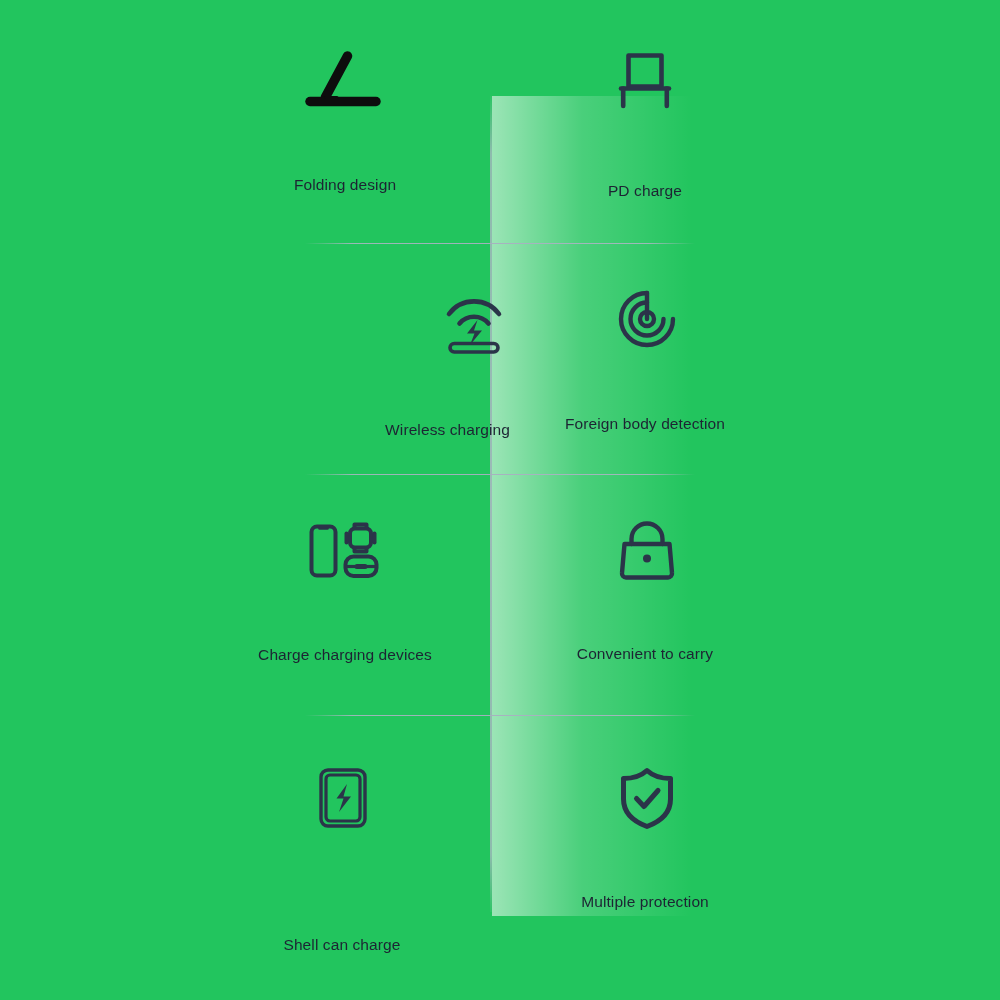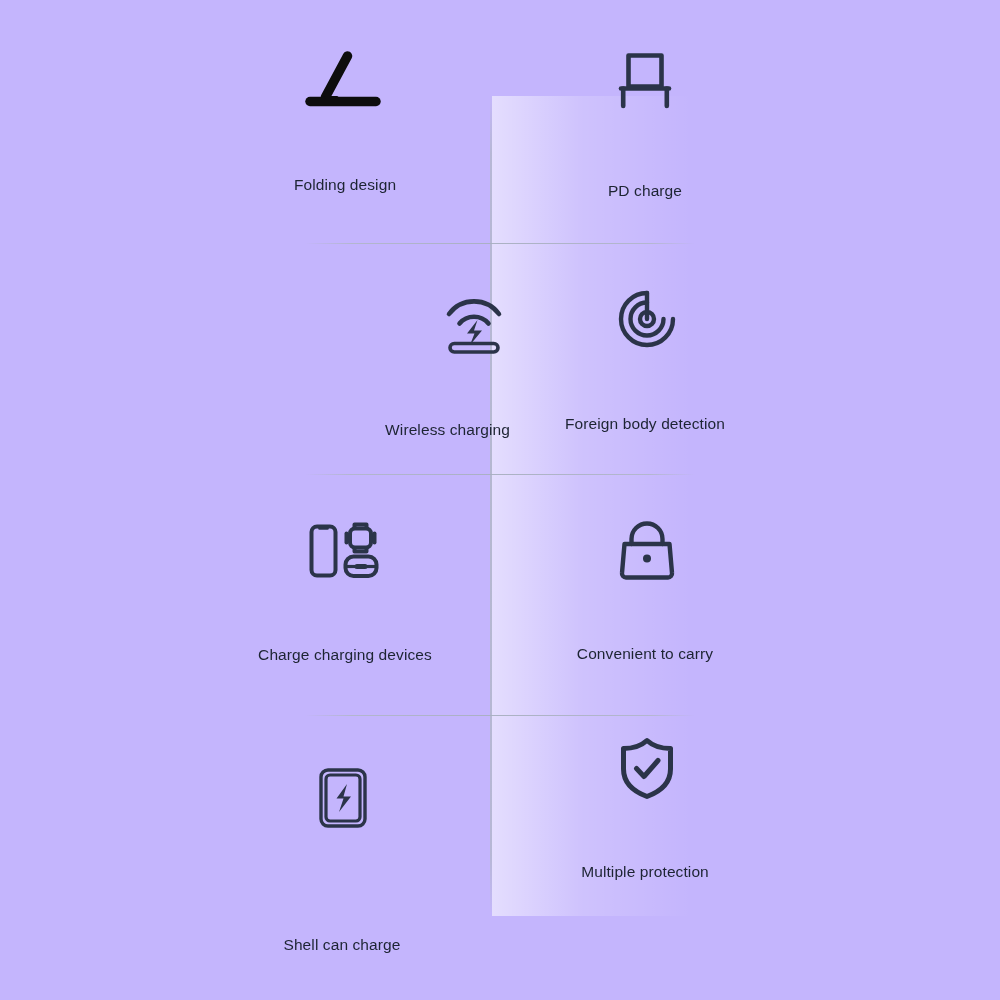--- a/index.html
+++ b/index.html
@@ -11,21 +11,21 @@
     height: 1000px;
     background: #e9ecf5;
     font-family: "Liberation Sans", sans-serif;
     overflow: hidden;
   }
 
   .feature-board {
     position: relative;
     width: 1000px;
     height: 1000px;
-    background: #c4b5fd;
+    background: #22c55e;
   }
 
   
   .panel-sheen {
     position: absolute;
     left: 492px;
     top: 96px;
     width: 200px;
     height: 820px;
     background: linear-gradient(90deg, rgba(255,255,255,0.55) 0%, rgba(255,255,255,0.18) 45%, rgba(255,255,255,0.0) 100%);
@@ -101,21 +101,21 @@
   .cell-3 { left: 480px; top: 276px; }
   .cell-2 .feature-label { margin-top: 52px; }
   .cell-3 .feature-label { margin-top: 53px; }
 
   .cell-4 { left: 180px; top: 508px; }
   .cell-5 { left: 480px; top: 508px; }
   .cell-4 .feature-label { margin-top: 52px; }
   .cell-5 .feature-label { margin-top: 51px; }
 
   .cell-6 { left: 178px; top: 755px; gap: 43px; }
-  .cell-7 { left: 480px; top: 725px; }
+  .cell-7 { left: 480px; top: 755px; }
   .cell-6 .feature-label { margin-top: 52px; }
   .cell-7 .feature-label { margin-top: 52px; }
 
   
   .cell-1 .icon-wrap { transform: translateX(0px); }
   .cell-3 .icon-wrap { transform: translateX(2px); }
   .cell-5 .icon-wrap { transform: translateX(2px); }
   .cell-7 .icon-wrap { transform: translateX(2px); }
 
   .cell-0 .feature-label { transform: translateX(0px); }

